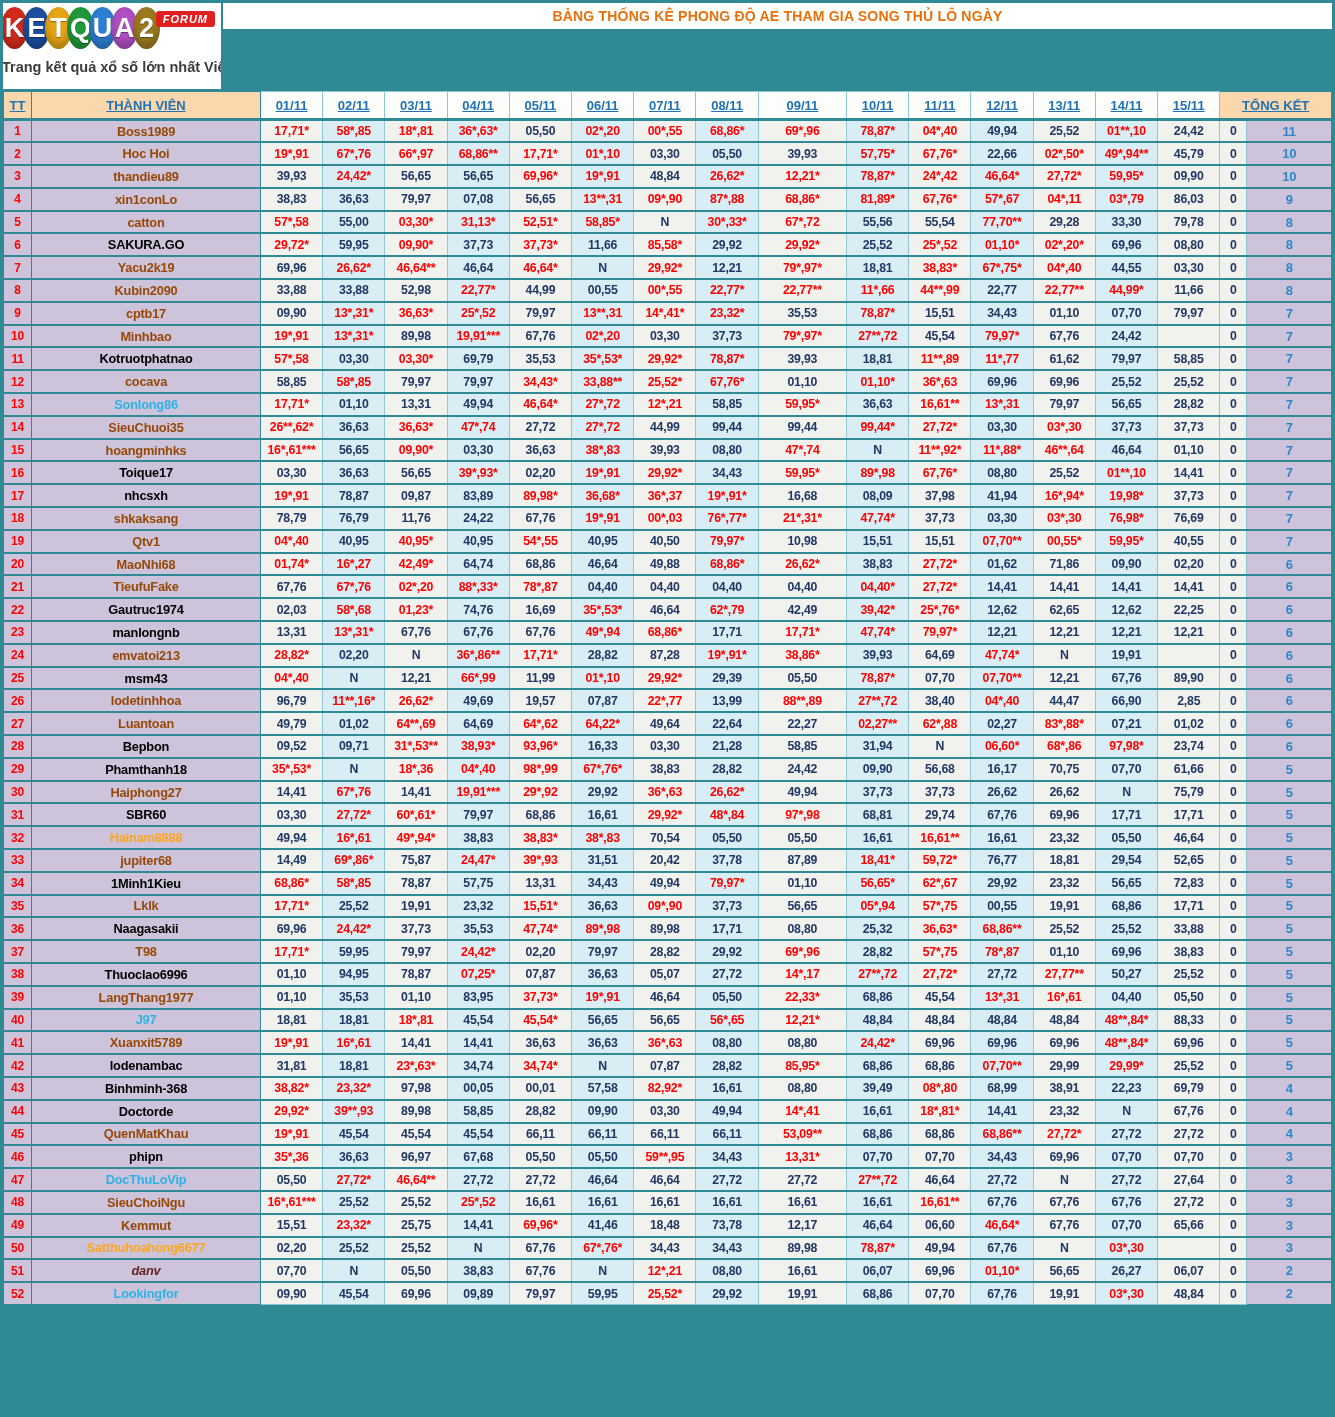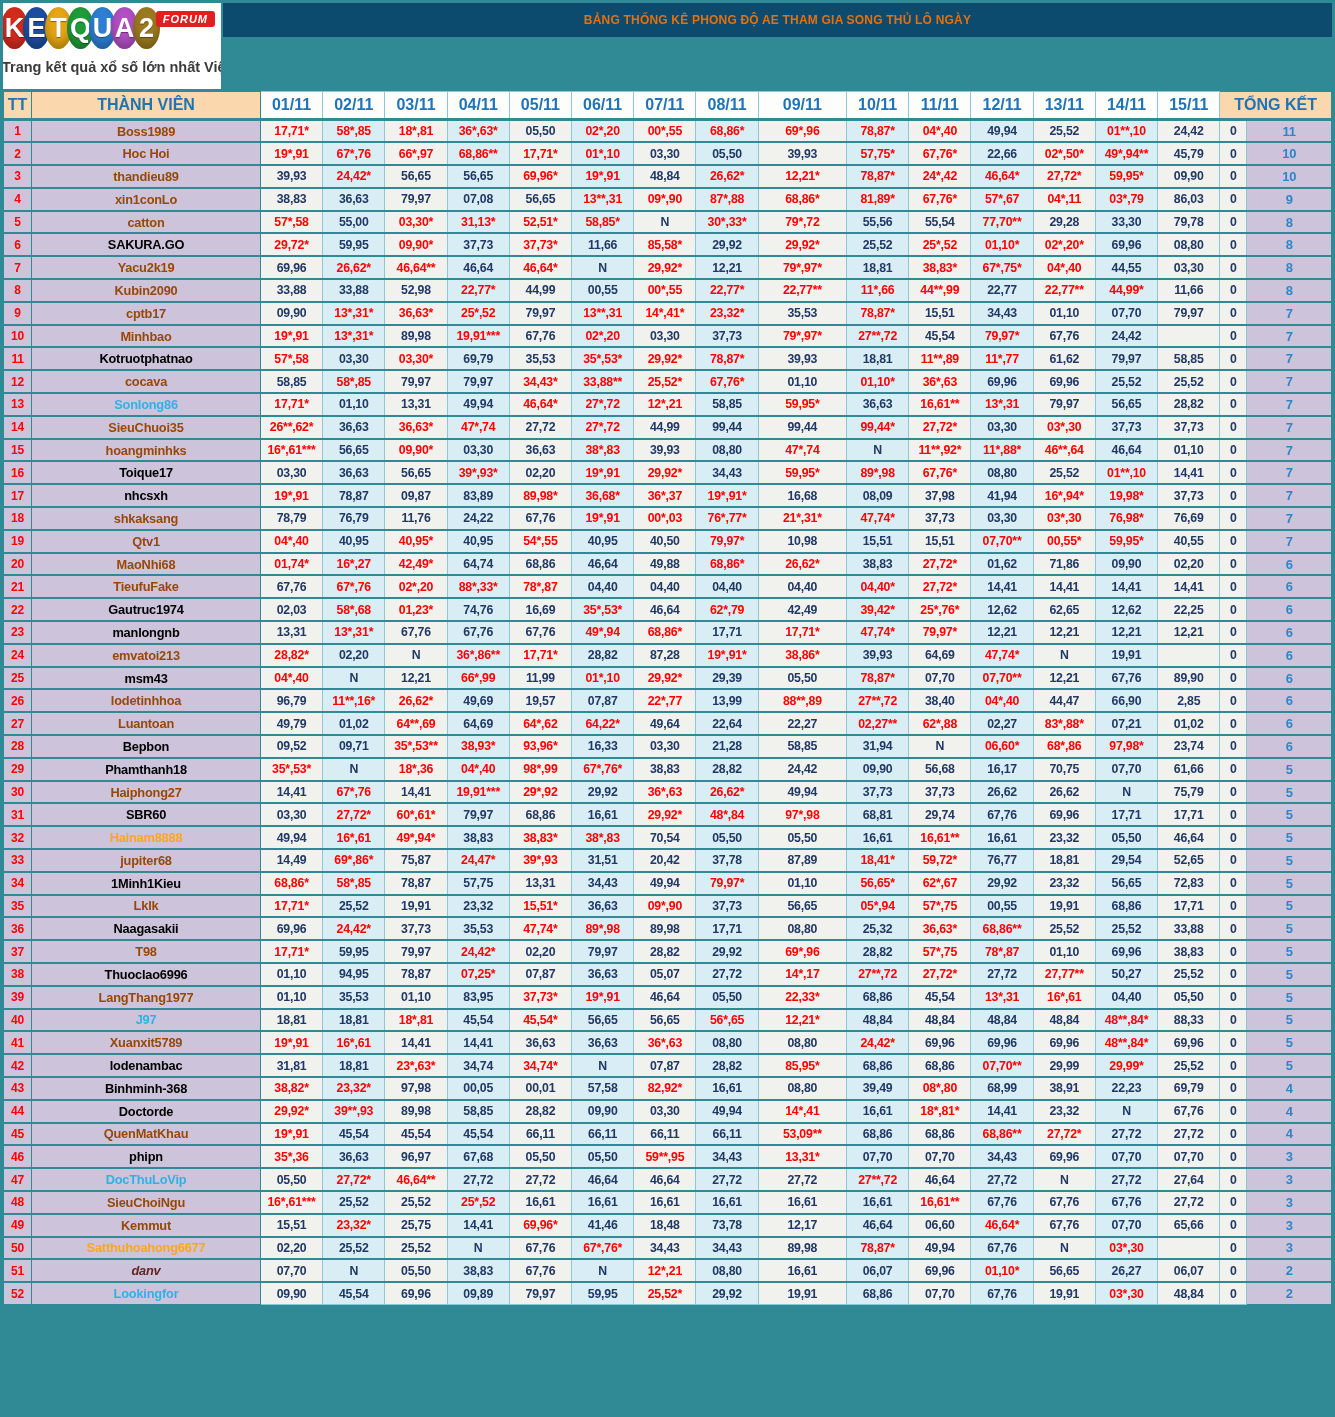--- a/index.html
+++ b/index.html
@@ -15,28 +15,28 @@
   .top{display:flex;height:86px;margin-bottom:2px;gap:2px;}
   .logo-box{width:218px;background:#ffffff;position:relative;padding:4px 13px 0 2px;overflow:hidden;}
   .logo-letters{white-space:nowrap;line-height:40px;height:46px;padding-left:1px;}
   .logo-letter{display:inline-block;width:27px;height:42px;border-radius:50%;color:#fff;
     font-weight:bold;font-size:27px;line-height:42px;text-align:center;margin-left:-5px;
     text-shadow:0 1px 1px rgba(0,0,0,.4);box-shadow:inset 0 -6px 8px rgba(0,0,0,.25);}
   .forum-badge{position:absolute;top:8px;right:6px;background:#E02020;color:#fff;
     font-weight:bold;font-style:italic;font-size:11px;padding:2px 7px;border-radius:3px;letter-spacing:1px;}
   .tagline{font-size:14.5px;font-weight:bold;color:#3b3b3b;white-space:nowrap;margin-top:6px;margin-left:-3px;}
   .titles{flex:1;display:flex;flex-direction:column;gap:2px;}
-  .bar1{height:34px;background:#0c4a6e;color:var(--orange_title);font-weight:bold;
-    font-size:12px;display:flex;align-items:center;justify-content:center;letter-spacing:.2px;}
+  .bar1{height:26px;background:#ffffff;color:var(--orange_title);font-weight:bold;
+    font-size:14px;display:flex;align-items:center;justify-content:center;letter-spacing:.2px;}
   .bar2{flex:1;background:#DFDAEA;color:var(--navy);font-weight:bold;font-size:29px;
     display:flex;align-items:center;justify-content:center;letter-spacing:.5px;}
   table{width:100%;border-collapse:collapse;table-layout:fixed;background:#FDFDFC;}
   th,td{overflow:hidden;white-space:nowrap;text-align:center;vertical-align:middle;}
-  th{height:28px;background:#FDFDFC;color:var(--header_blue);font-weight:bold;font-size:16px;
-    border:1px solid var(--gridline);border-bottom:3px solid var(--teal);}
+  th{height:28px;background:#FDFDFC;color:var(--header_blue);font-weight:bold;font-size:13px;
+    border:1px solid var(--gridline);border-bottom:3px solid var(--teal);text-decoration:underline;}
   th.peach{background:var(--peach);border-color:var(--teal);}
   td{height:22.8px;font-size:12.3px;font-weight:bold;color:var(--navy);
     border:1px solid var(--gridline);border-top:2px solid var(--teal);letter-spacing:-0.2px;}
   td.tt{background:var(--lavender);color:var(--red);border-color:var(--teal);font-size:12px;}
   td.name{background:var(--lavender);border-color:var(--teal);font-size:12.8px;}
   td.total{background:var(--lavender);color:var(--total_blue);border-color:var(--teal);font-size:13px;}
   td.zero{background:var(--stripe_white);}
   td.c-even{background:var(--stripe_white);}
   td.c-odd{background:var(--stripe_blue);}
   td.red{color:var(--red);}
@@ -192,21 +192,21 @@
           <td class="tt">5</td>
           <td class="name n-brown">catton</td>
           <td class="score c-even red">57*,58</td>
           <td class="score c-odd">55,00</td>
           <td class="score c-even red">03,30*</td>
           <td class="score c-odd red">31,13*</td>
           <td class="score c-even red">52,51*</td>
           <td class="score c-odd red">58,85*</td>
           <td class="score c-even">N</td>
           <td class="score c-odd red">30*,33*</td>
-          <td class="score c-even red">79*,72</td>
+          <td class="score c-even red">67*,72</td>
           <td class="score c-odd">55,56</td>
           <td class="score c-even">55,54</td>
           <td class="score c-odd red">77,70**</td>
           <td class="score c-even">29,28</td>
           <td class="score c-odd">33,30</td>
           <td class="score c-even">79,78</td>
           <td class="zero">0</td>
           <td class="total">8</td>
         </tr>
         <tr>
@@ -669,21 +669,21 @@
           <td class="score c-odd">07,21</td>
           <td class="score c-even">01,02</td>
           <td class="zero">0</td>
           <td class="total">6</td>
         </tr>
         <tr>
           <td class="tt">28</td>
           <td class="name n-black">Bepbon</td>
           <td class="score c-even">09,52</td>
           <td class="score c-odd">09,71</td>
-          <td class="score c-even red">35*,53**</td>
+          <td class="score c-even red">31*,53**</td>
           <td class="score c-odd red">38,93*</td>
           <td class="score c-even red">93,96*</td>
           <td class="score c-odd">16,33</td>
           <td class="score c-even">03,30</td>
           <td class="score c-odd">21,28</td>
           <td class="score c-even">58,85</td>
           <td class="score c-odd">31,94</td>
           <td class="score c-even">N</td>
           <td class="score c-odd red">06,60*</td>
           <td class="score c-even red">68*,86</td>

